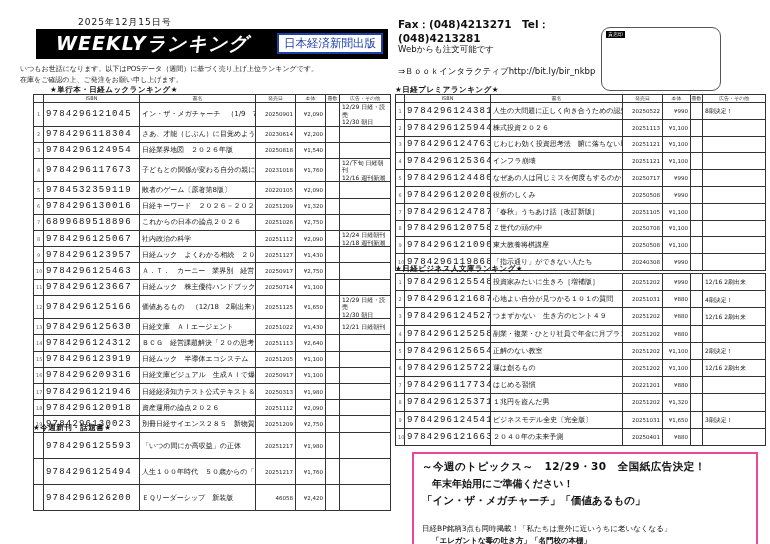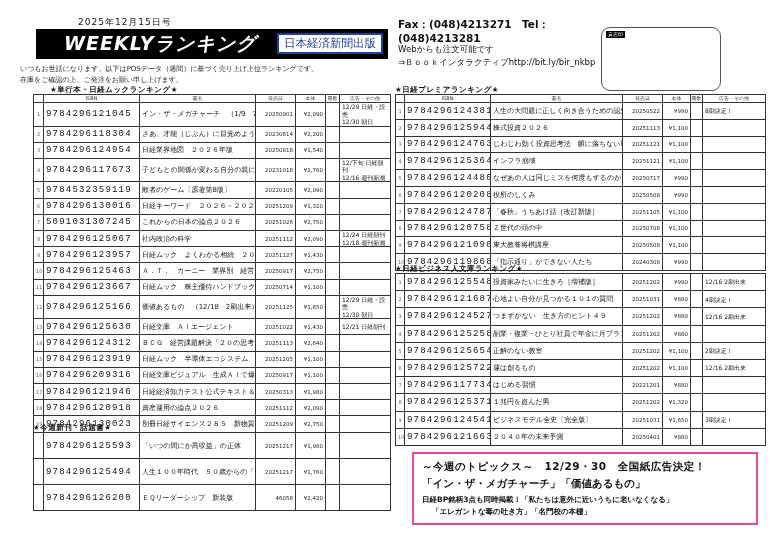--- a/index.html
+++ b/index.html
@@ -4,28 +4,28 @@
 <style>
   html,body{margin:0;padding:0;}
   body{
     width:770px;height:544px;position:relative;overflow:hidden;
     background:#fbfbfa;color:#111;
     font-family:"DejaVu Sans","Liberation Sans",sans-serif;
   }
   .page{position:absolute;inset:0;background:#ffffff;}
   .issue-date{position:absolute;left:38px;top:16px;font-size:9px;letter-spacing:1px;margin-left:40px;}
   .banner{position:absolute;left:36px;top:29px;width:352px;height:30px;background:#000;display:flex;align-items:center;}
-  .banner-title{color:#fff;font-style:italic;font-weight:bold;font-size:19px;padding-left:28px;letter-spacing:1px;white-space:nowrap;}
+  .banner-title{color:#fff;font-style:italic;font-weight:bold;font-size:19px;padding-left:20px;letter-spacing:1px;white-space:nowrap;}
   .pub-badge{position:absolute;right:5px;top:4px;background:#fff;border:2px solid #1c3faa;color:#1c3faa;font-weight:normal;font-size:11.5px;padding:1px 5px;white-space:nowrap;}
   .greeting{position:absolute;left:20px;top:64px;width:386px;text-align:left;font-size:7px;line-height:1.5;color:#222;}
   .order-info{position:absolute;left:398px;top:18px;width:210px;}
   .order-info .l1{font-weight:bold;font-size:9.5px;margin-bottom:3px;}
   .order-info .l2{font-weight:bold;font-size:10.5px;}
   .order-info .l3{font-size:8.5px;}
-  .order-info .l4{font-size:8.5px;margin-top:1px;}
+  .order-info .l4{font-size:8.5px;margin-top:10px;}
   .stamp-box{position:absolute;left:601px;top:27px;width:118px;height:62px;border:1.5px solid #555;border-radius:9px;background:#fff;}
   .stamp-label{position:absolute;left:4px;top:3px;background:#000;color:#fff;font-size:5px;padding:0 2px;line-height:1.4;}
 
   .section-title{position:absolute;font-size:7.5px;font-weight:bold;letter-spacing:0.5px;white-space:nowrap;}
   table.rank{position:absolute;border-collapse:collapse;table-layout:fixed;background:#fff;}
   table.rank td,table.rank th{border:1px solid #333;padding:0 2px;overflow:hidden;vertical-align:middle;}
   table.rank th{font-size:5px;font-weight:normal;color:#333;padding:0;height:7px;line-height:1;}
   td.c-rank{font-size:5px;color:#666;text-align:center;padding:0;}
   td.c-isbn{font-size:9px;letter-spacing:1.2px;white-space:nowrap;font-weight:500;font-family:Liberation Mono, monospace;}
   td.c-title{font-size:7px;white-space:nowrap;}
@@ -43,21 +43,21 @@
   #tbl-right-bunko td{height:16.2px;}
   #ttl-left-main{left:50px;top:85px;}
   #ttl-left-new{left:33px;top:423px;}
   #ttl-right-premier{left:395px;top:85px;}
   #ttl-right-bunko{left:395px;top:264px;}
 
   .topics-box{position:absolute;left:412px;top:452px;width:326px;border:2px solid #ec4899;background:#fff;padding:6px 8px;}
   .topics-box .t1{font-weight:bold;font-size:10.5px;letter-spacing:0.5px;}
   .topics-box .t2{font-weight:bold;font-size:10px;margin-top:3px;padding-left:10px;}
   .topics-box .t3{font-weight:bold;font-size:10.5px;margin-top:3px;}
-  .topics-box .t4{font-weight:bold;font-size:7.5px;margin-top:4px;}
+  .topics-box .t4{font-weight:normal;font-size:7.5px;margin-top:16px;}
   .topics-box .t5{font-weight:bold;font-size:7.5px;margin-top:2px;padding-left:10px;}
 </style>
 </head>
 <body>
 
 <div class="page">
 
   <div class="issue-date">2025年12月15日号</div>
 
   <div class="banner">
@@ -154,21 +154,21 @@
           <td class="c-rank">6</td>
           <td class="c-isbn">9784296130016</td>
           <td class="c-title">日経キーワード　２０２６－２０２７</td>
           <td class="c-date">20251209</td>
           <td class="c-price">¥1,320</td>
           <td class="c-qty"></td>
           <td class="c-remarks"></td>
         </tr>
         <tr>
           <td class="c-rank">7</td>
-          <td class="c-isbn">5091031307245</td>
+          <td class="c-isbn">6899689518896</td>
           <td class="c-title">これからの日本の論点２０２６</td>
           <td class="c-date">20251026</td>
           <td class="c-price">¥2,750</td>
           <td class="c-qty"></td>
           <td class="c-remarks"></td>
         </tr>
         <tr>
           <td class="c-rank">8</td>
           <td class="c-isbn">9784296125067</td>
           <td class="c-title">社内政治の科学</td>
@@ -548,18 +548,19 @@
           <td class="c-date">20250401</td>
           <td class="c-price">¥880</td>
           <td class="c-qty"></td>
           <td class="c-remarks"></td>
         </tr>
       </tbody>
   </table>
 
   <div class="topics-box">
     <div class="t1">～今週のトピックス～　12/29・30　全国紙広告決定！</div>
+    <div class="t2">年末年始用にご準備ください！</div>
     <div class="t3">「イン・ザ・メガチャーチ」「価値あるもの」</div>
     <div class="t4">日経BP銘柄3点も同時掲載！「私たちは意外に近いうちに老いなくなる」</div>
     <div class="t5">「エレガントな毒の吐き方」「名門校の本棚」</div>
   </div>
 
 </div>
 
 </body></html>

